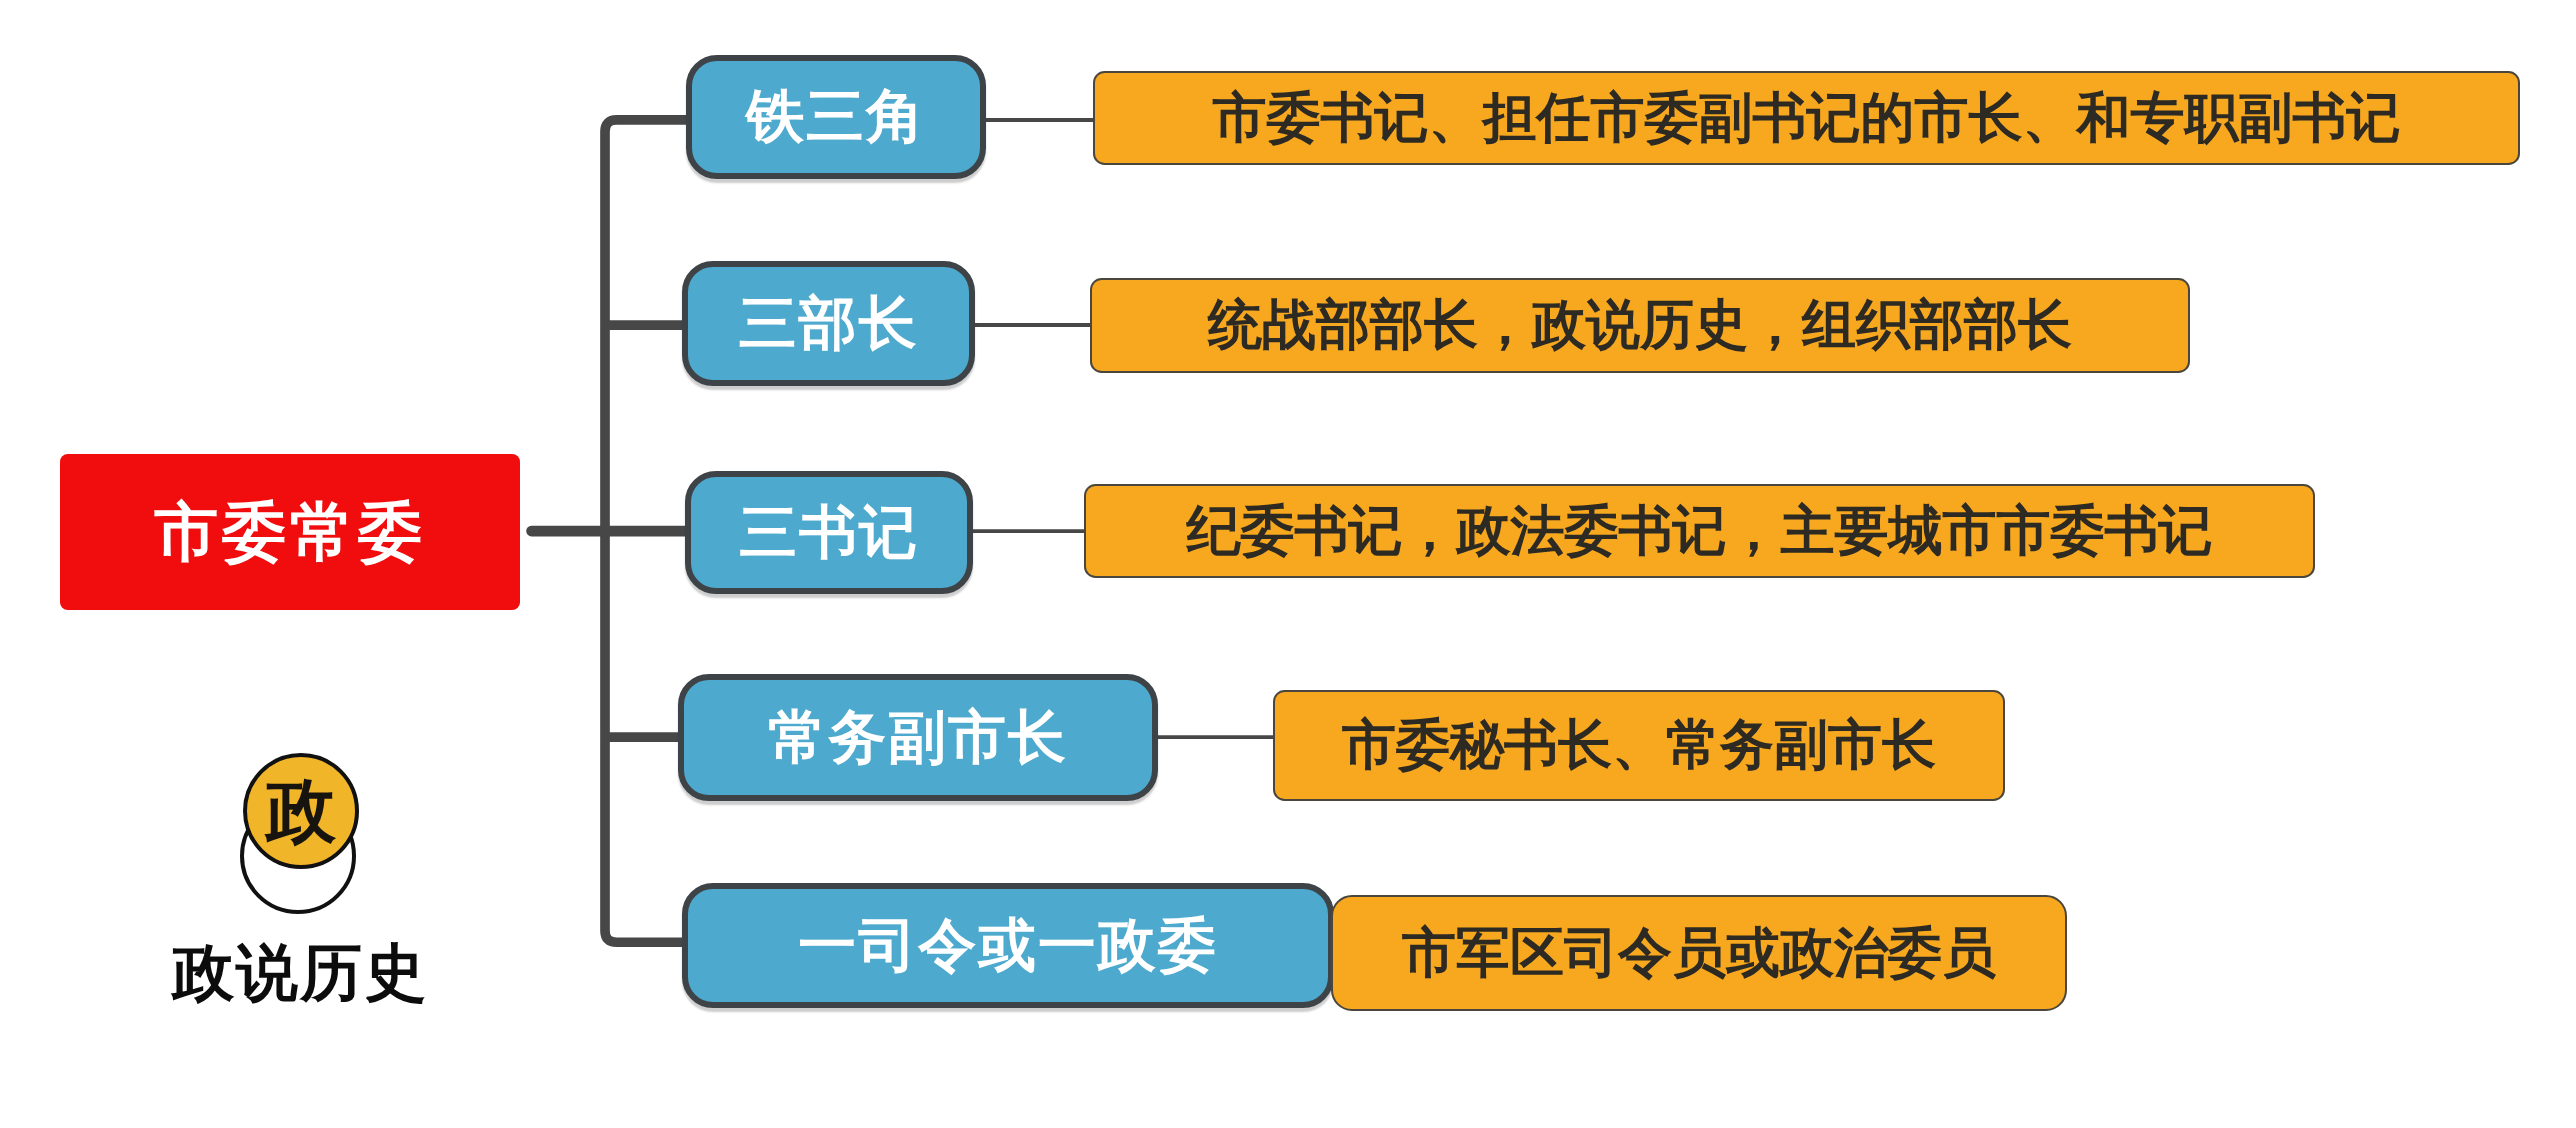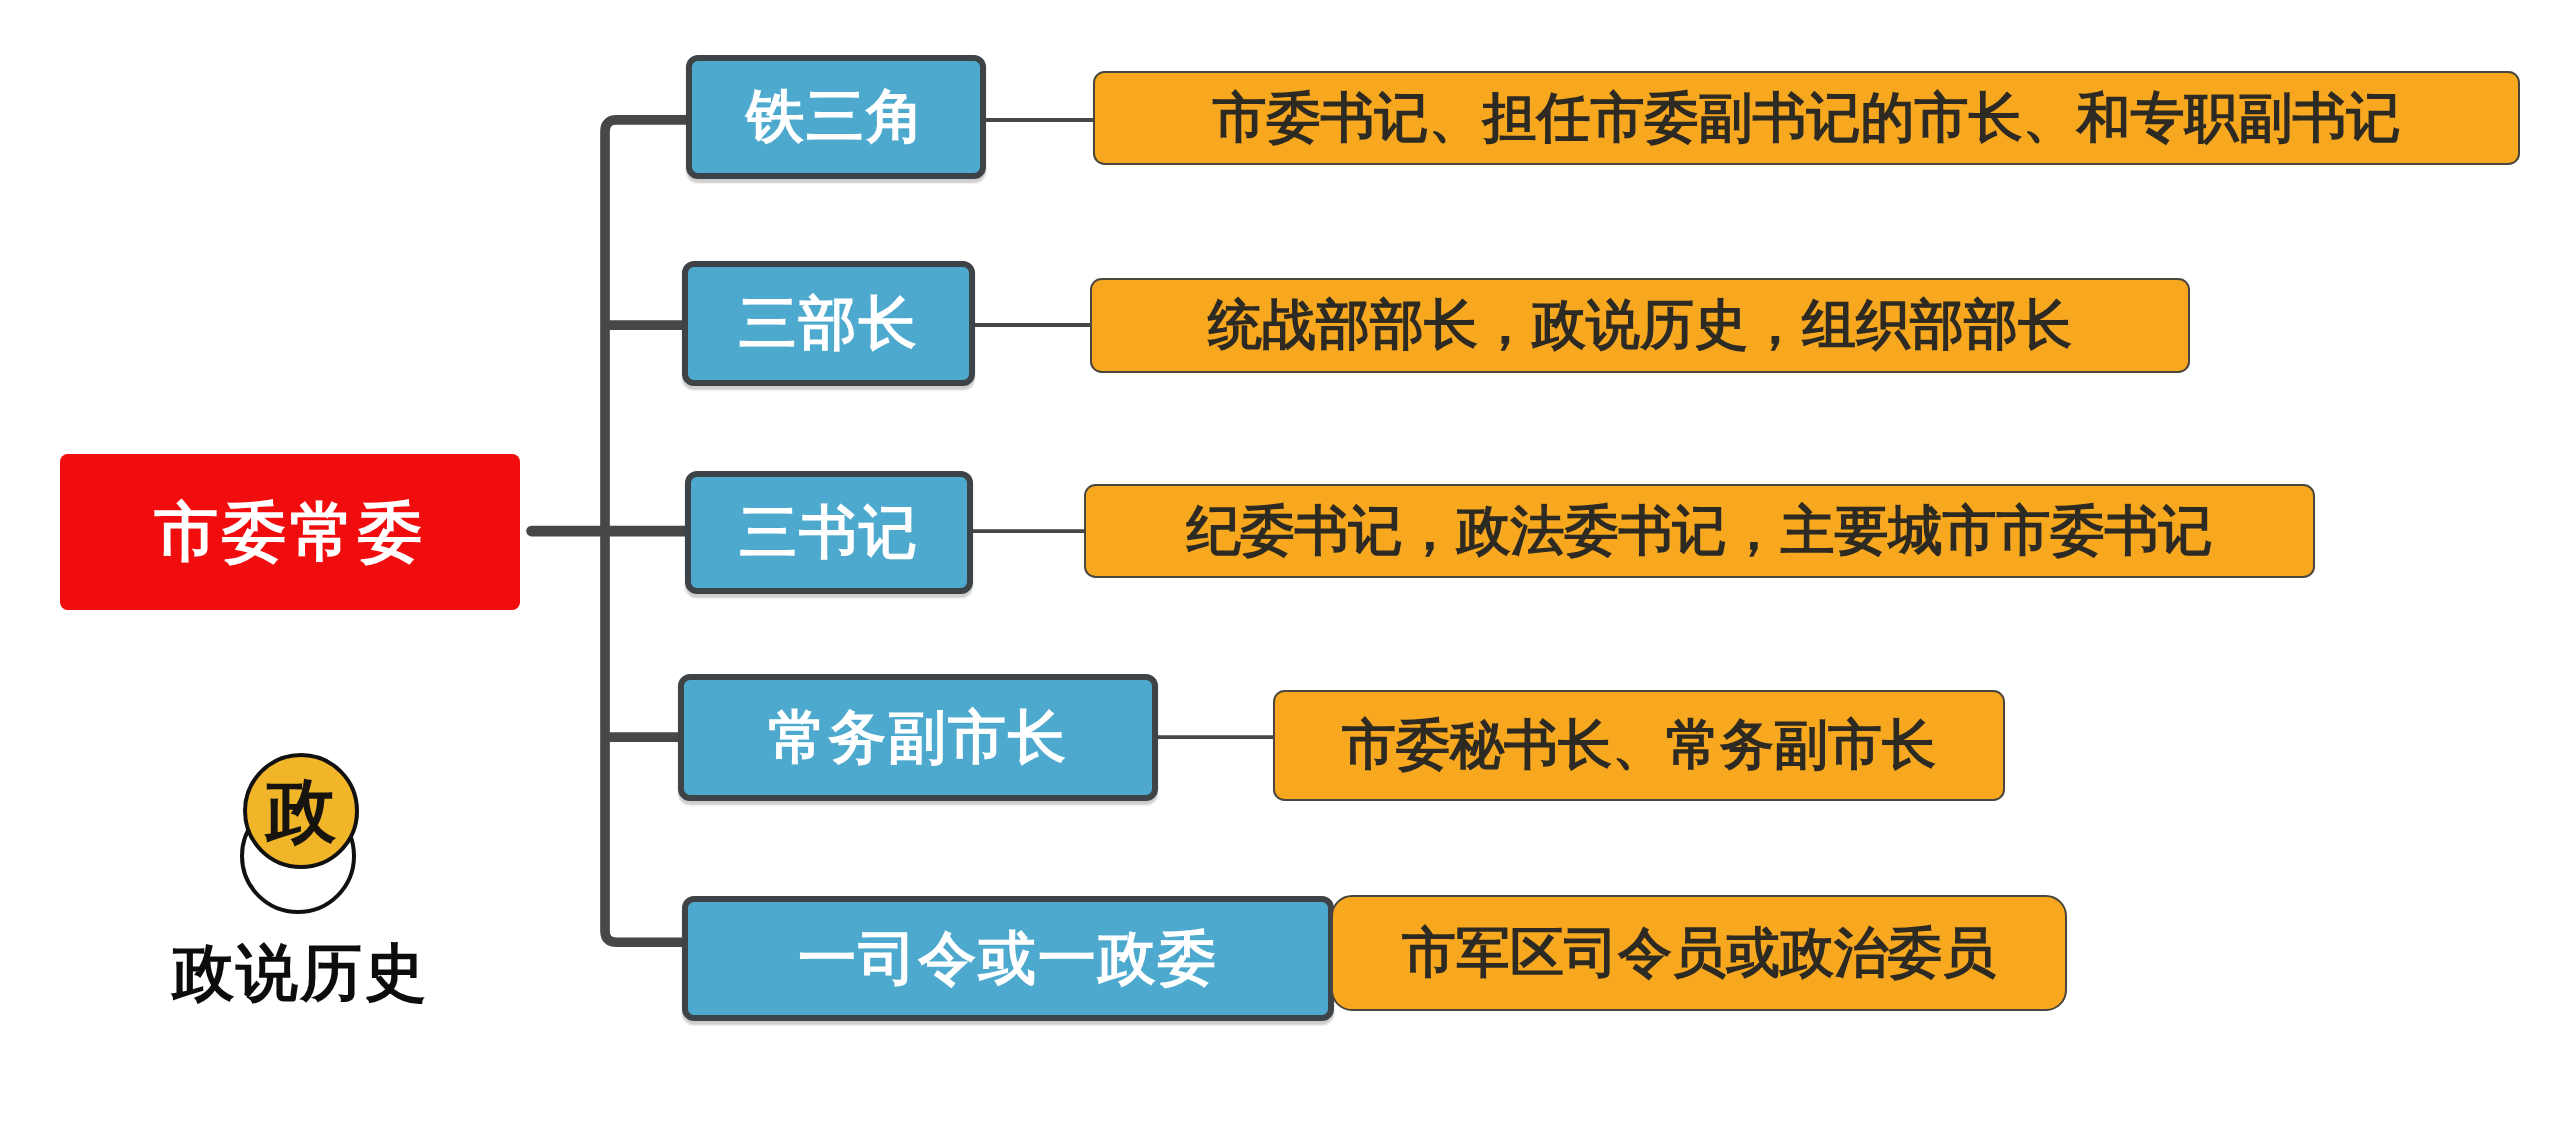--- a/index.html
+++ b/index.html
@@ -17,29 +17,29 @@
   
   .node{position:absolute;display:flex;align-items:center;justify-content:center;box-sizing:border-box;}
 
   .root-node{
     left:60px;top:454px;width:460px;height:156px;
     background:#F10D0D;border-radius:7.7px;
     color:#ffffff;font-size:64px;font-weight:bold;letter-spacing:3.9px;
   }
   .branch-node{
     background:#4DA9CD;
-    border:6.8px solid #3E4347;border-radius:12px;
+    border:6.8px solid #3E4347;border-radius:31px;
     color:#ffffff;font-size:58px;font-weight:bold;letter-spacing:1.9px;
     box-shadow:0 3.9px 1.9px rgba(60,60,60,0.25);
   }
   .b1{left:686px;top:55px;width:300px;height:124px;}
   .b2{left:682px;top:261px;width:293px;height:125px;}
   .b3{left:685px;top:471px;width:288px;height:123px;}
   .b4{left:678px;top:674px;width:480px;height:127px;}
-  .b5{left:682px;top:883px;width:652px;height:125px;margin-top:13px;}
+  .b5{left:682px;top:883px;width:652px;height:125px;}
 
   .detail-node{
     background:#F7A81E;
     border:2.9px solid #4A463E;border-radius:11.6px;
     color:#2D2A23;font-size:54px;font-weight:600;
     white-space:nowrap;
     text-align:center;
   }
   .o1{left:1093px;top:71px;width:1427px;height:94px;}
   .o2{left:1090px;top:278px;width:1100px;height:95px;}

